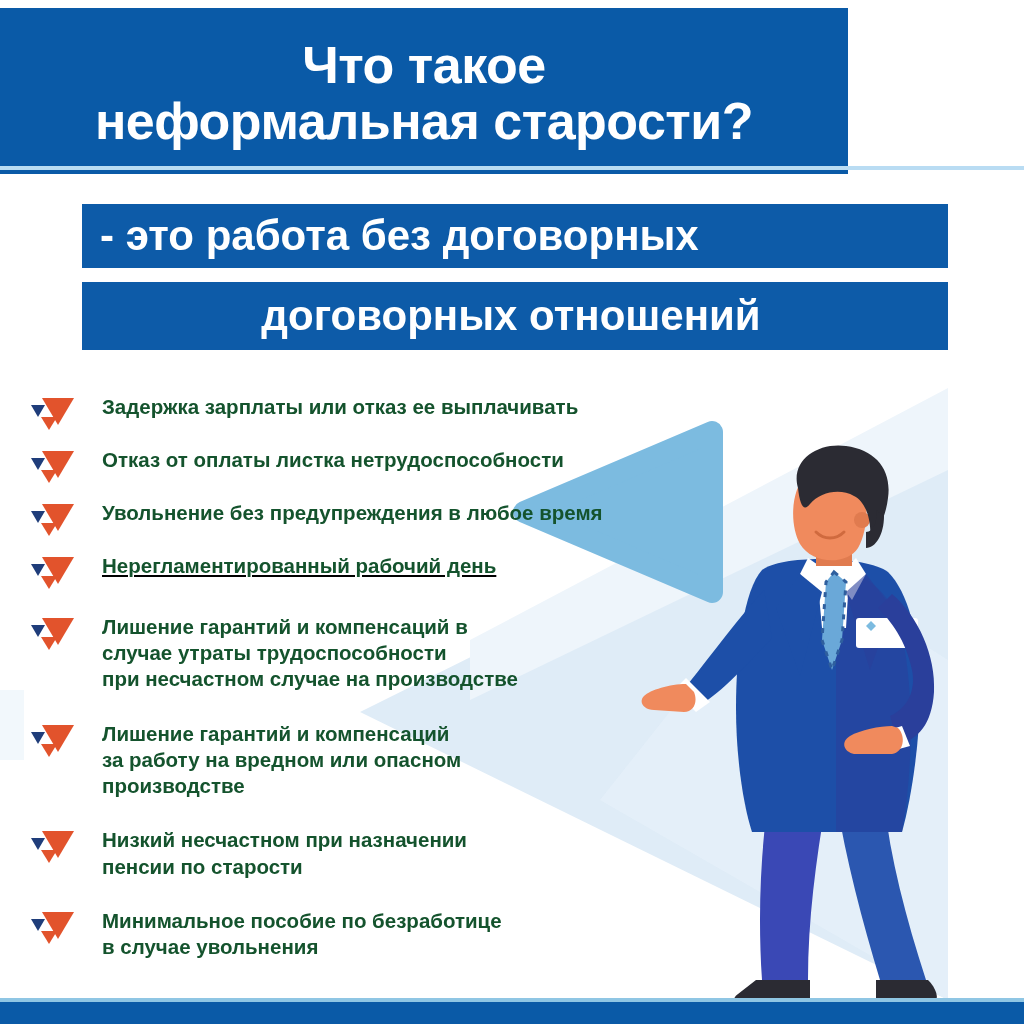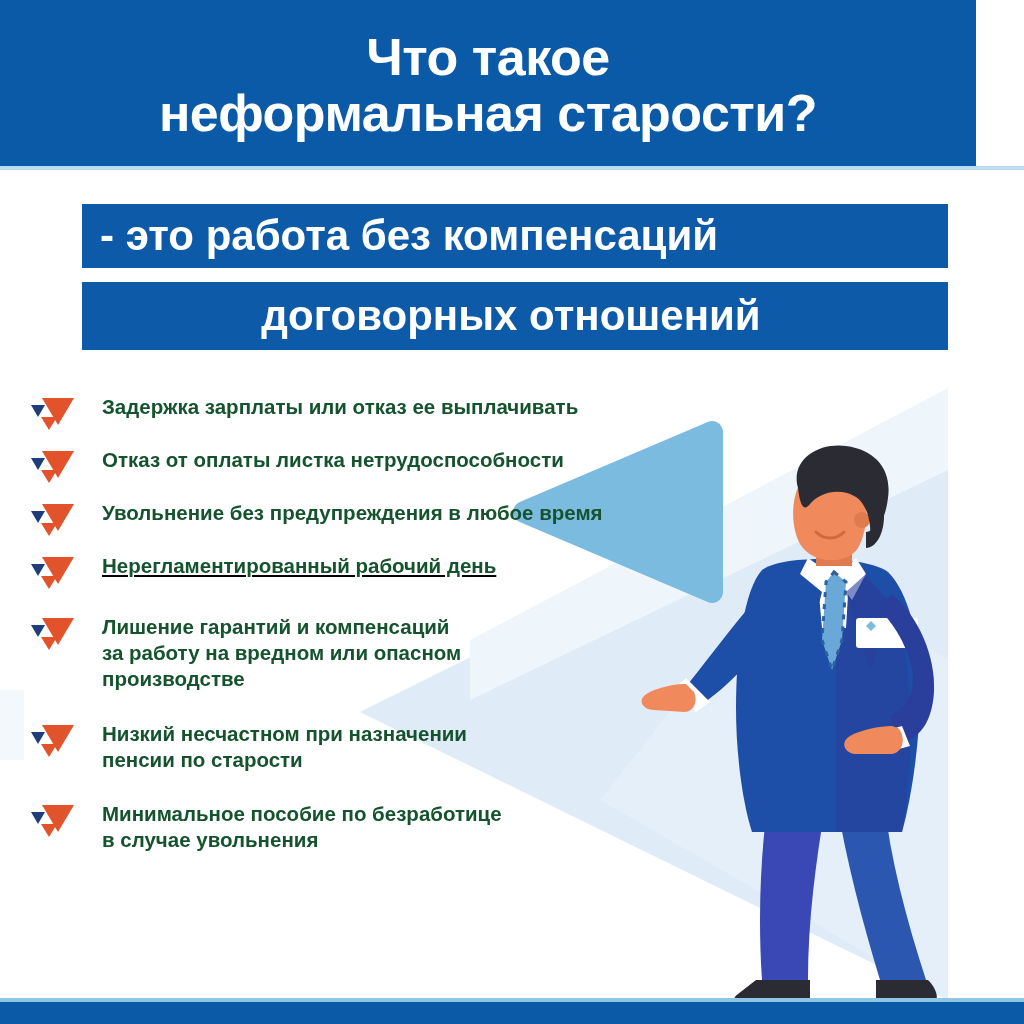--- a/index.html
+++ b/index.html
@@ -18,22 +18,22 @@
     width: 1024px;
     height: 1024px;
     background: #ffffff;
     overflow: hidden;
   }
 
   
   .header {
     position: absolute;
     left: 0;
-    top: 0;
-    width: 976px;
+    top: 8px;
+    width: 848px;
     height: 166px;
     background: #0a5aa7;
     display: flex;
     flex-direction: column;
     align-items: center;
     justify-content: center;
     padding-top: 4px;
   }
   .header-line {
     color: #ffffff;
@@ -197,21 +197,21 @@
     <rect x="0" y="690" width="24" height="70" fill="#f2f8fc"></rect>
   </svg>
 
   <div class="header">
     <div class="header-line">Что такое</div>
     <div class="header-line">неформальная старости?</div>
   </div>
   <div class="header-rule"></div>
 
   <div class="banner banner-1">
-    <span>- это работа без компенсаций</span>
+    <span>- это работа без договорных</span>
   </div>
   <div class="banner banner-2">
     <span>договорных отношений</span>
   </div>
 
   <div class="list">
 
     <div class="list-item">
       <span class="bullet">
         <span class="tri tri-small-blue"></span>
@@ -241,20 +241,30 @@
 
     <div class="list-item gap-md">
       <span class="bullet">
         <span class="tri tri-small-blue"></span>
         <span class="tri tri-small-orange"></span>
         <span class="tri tri-main"></span>
       </span>
       <span class="item-text">Нерегламентированный рабочий день</span>
     </div>
 
+    <div class="list-item gap-lg">
+      <span class="bullet">
+        <span class="tri tri-small-blue"></span>
+        <span class="tri tri-small-orange"></span>
+        <span class="tri tri-main"></span>
+      </span>
+      <span class="item-text">Лишение гарантий и компенсаций в
+случае утраты трудоспособности
+при несчастном случае на производстве</span>
+    </div>
 
     <div class="list-item gap-lg">
       <span class="bullet">
         <span class="tri tri-small-blue"></span>
         <span class="tri tri-small-orange"></span>
         <span class="tri tri-main"></span>
       </span>
       <span class="item-text">Лишение гарантий и компенсаций
 за работу на вредном или опасном
 производстве</span>

